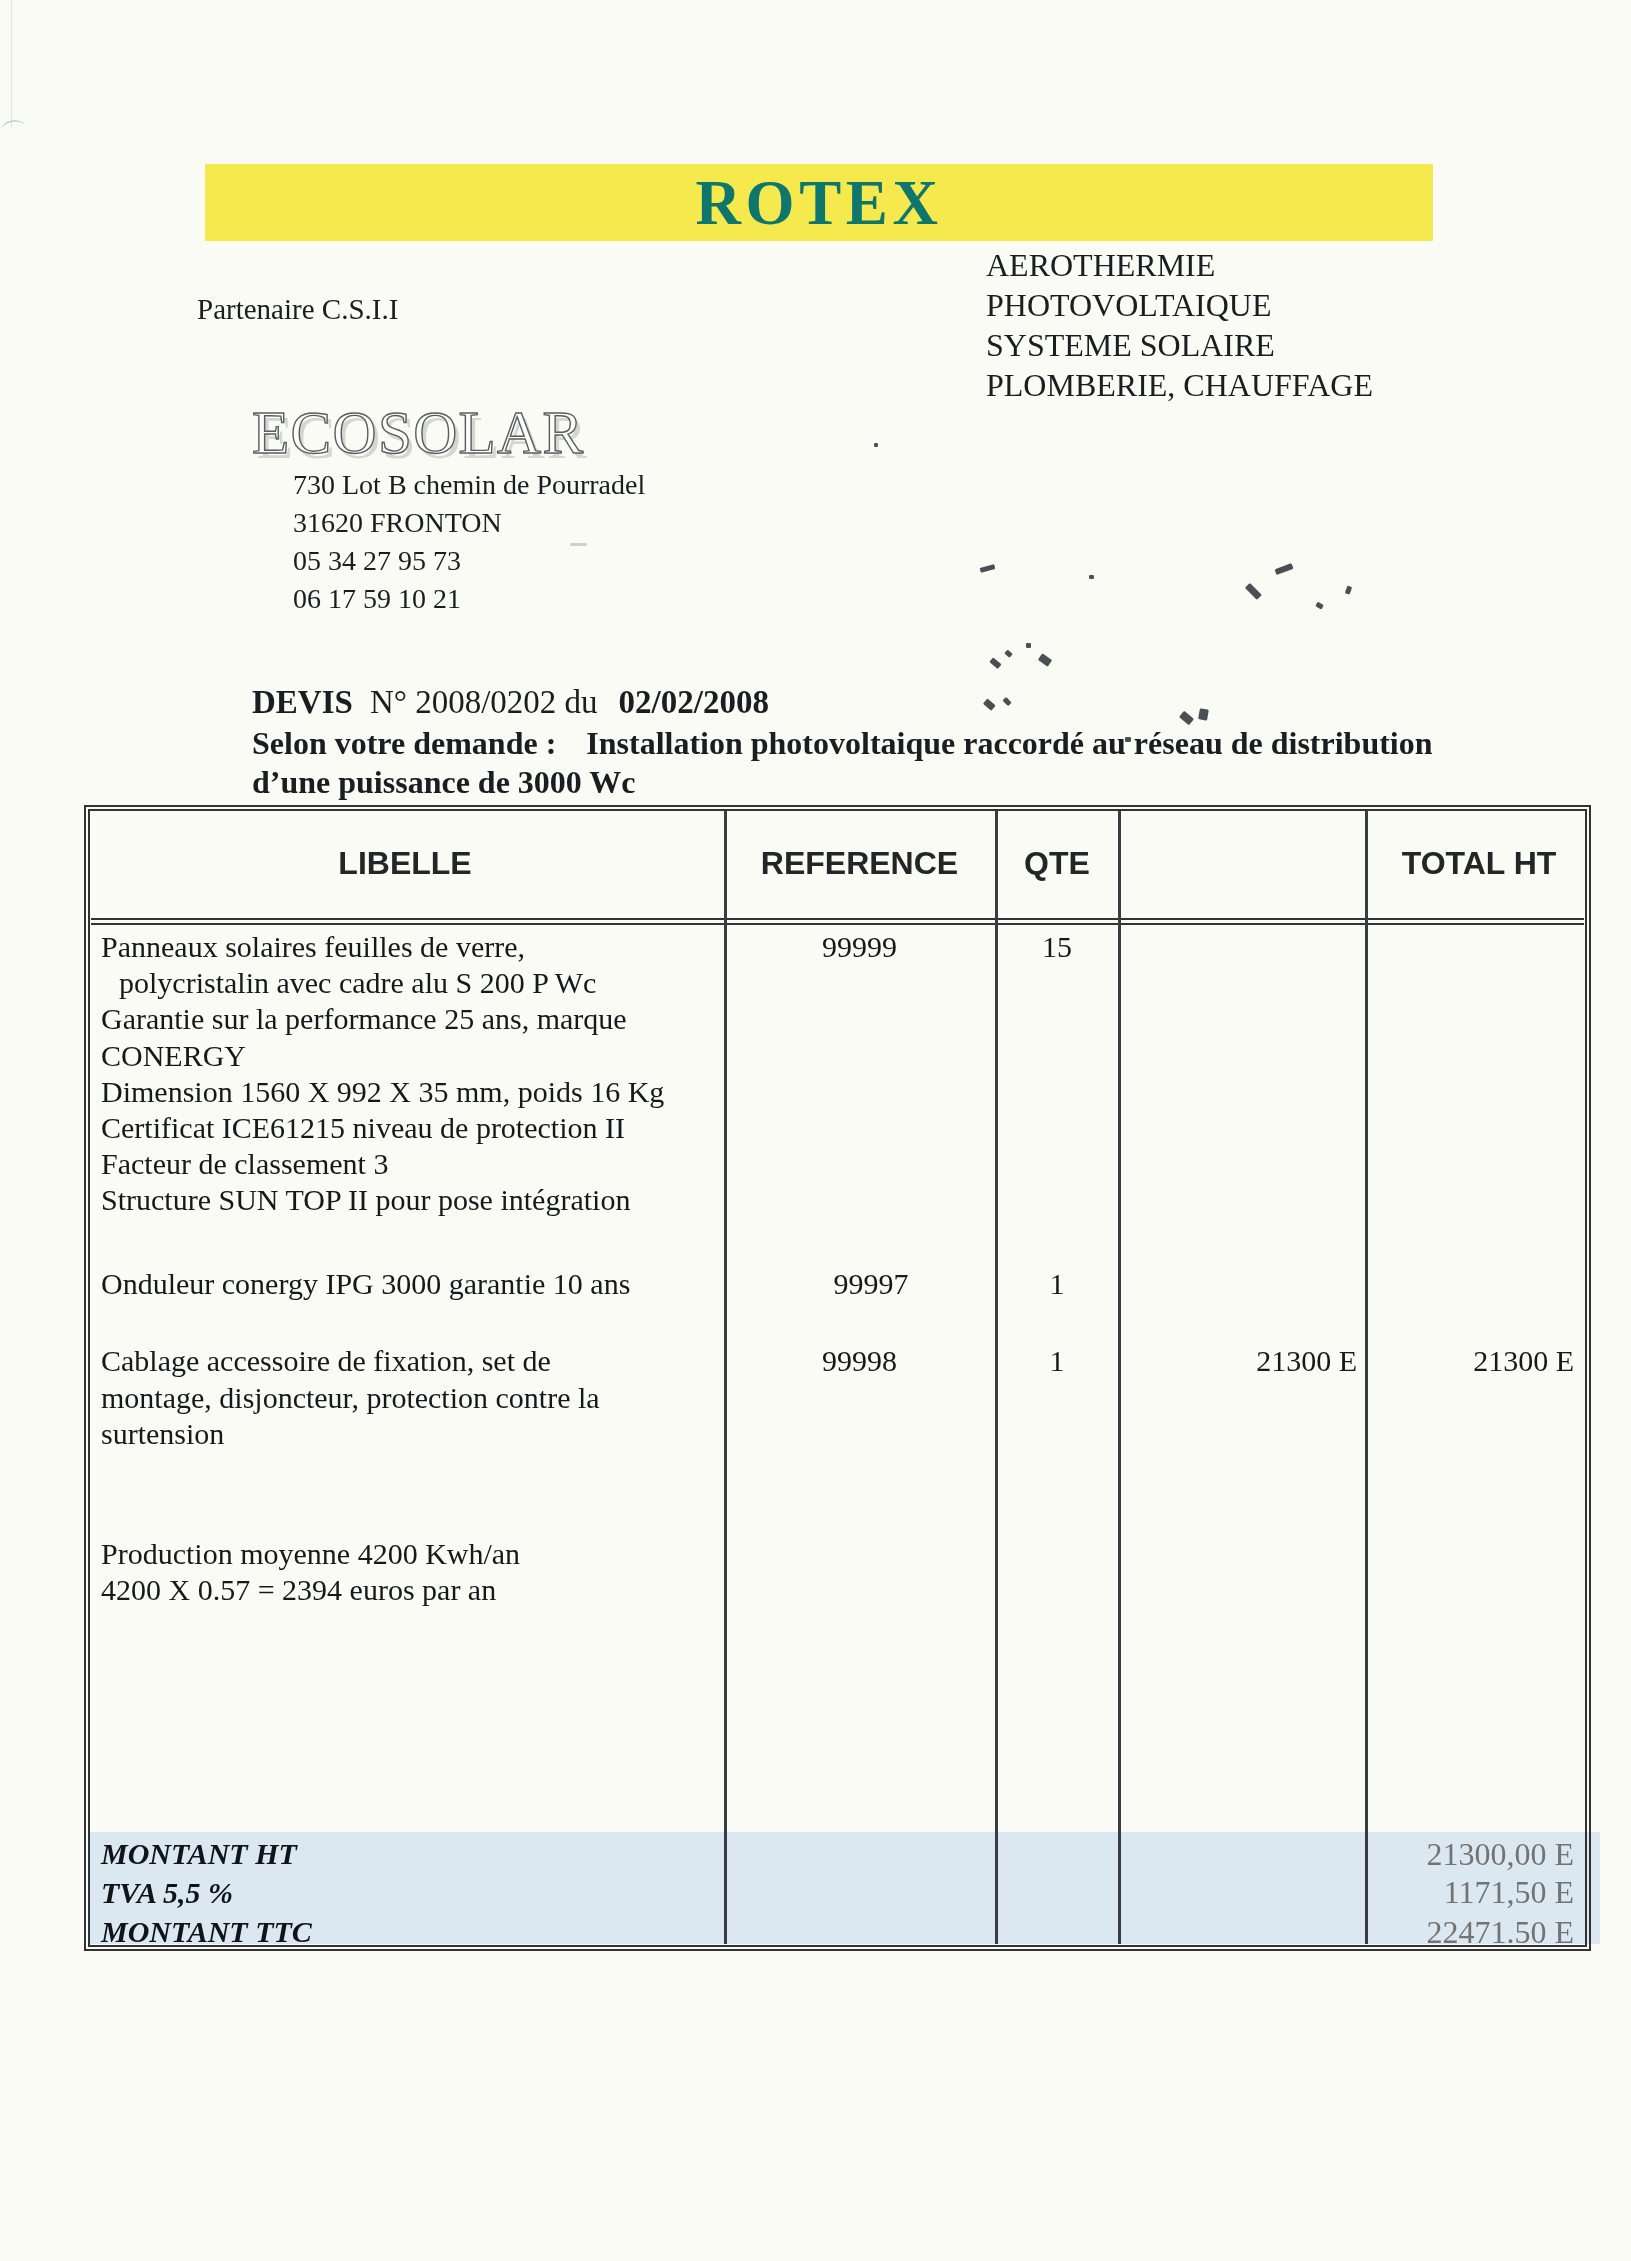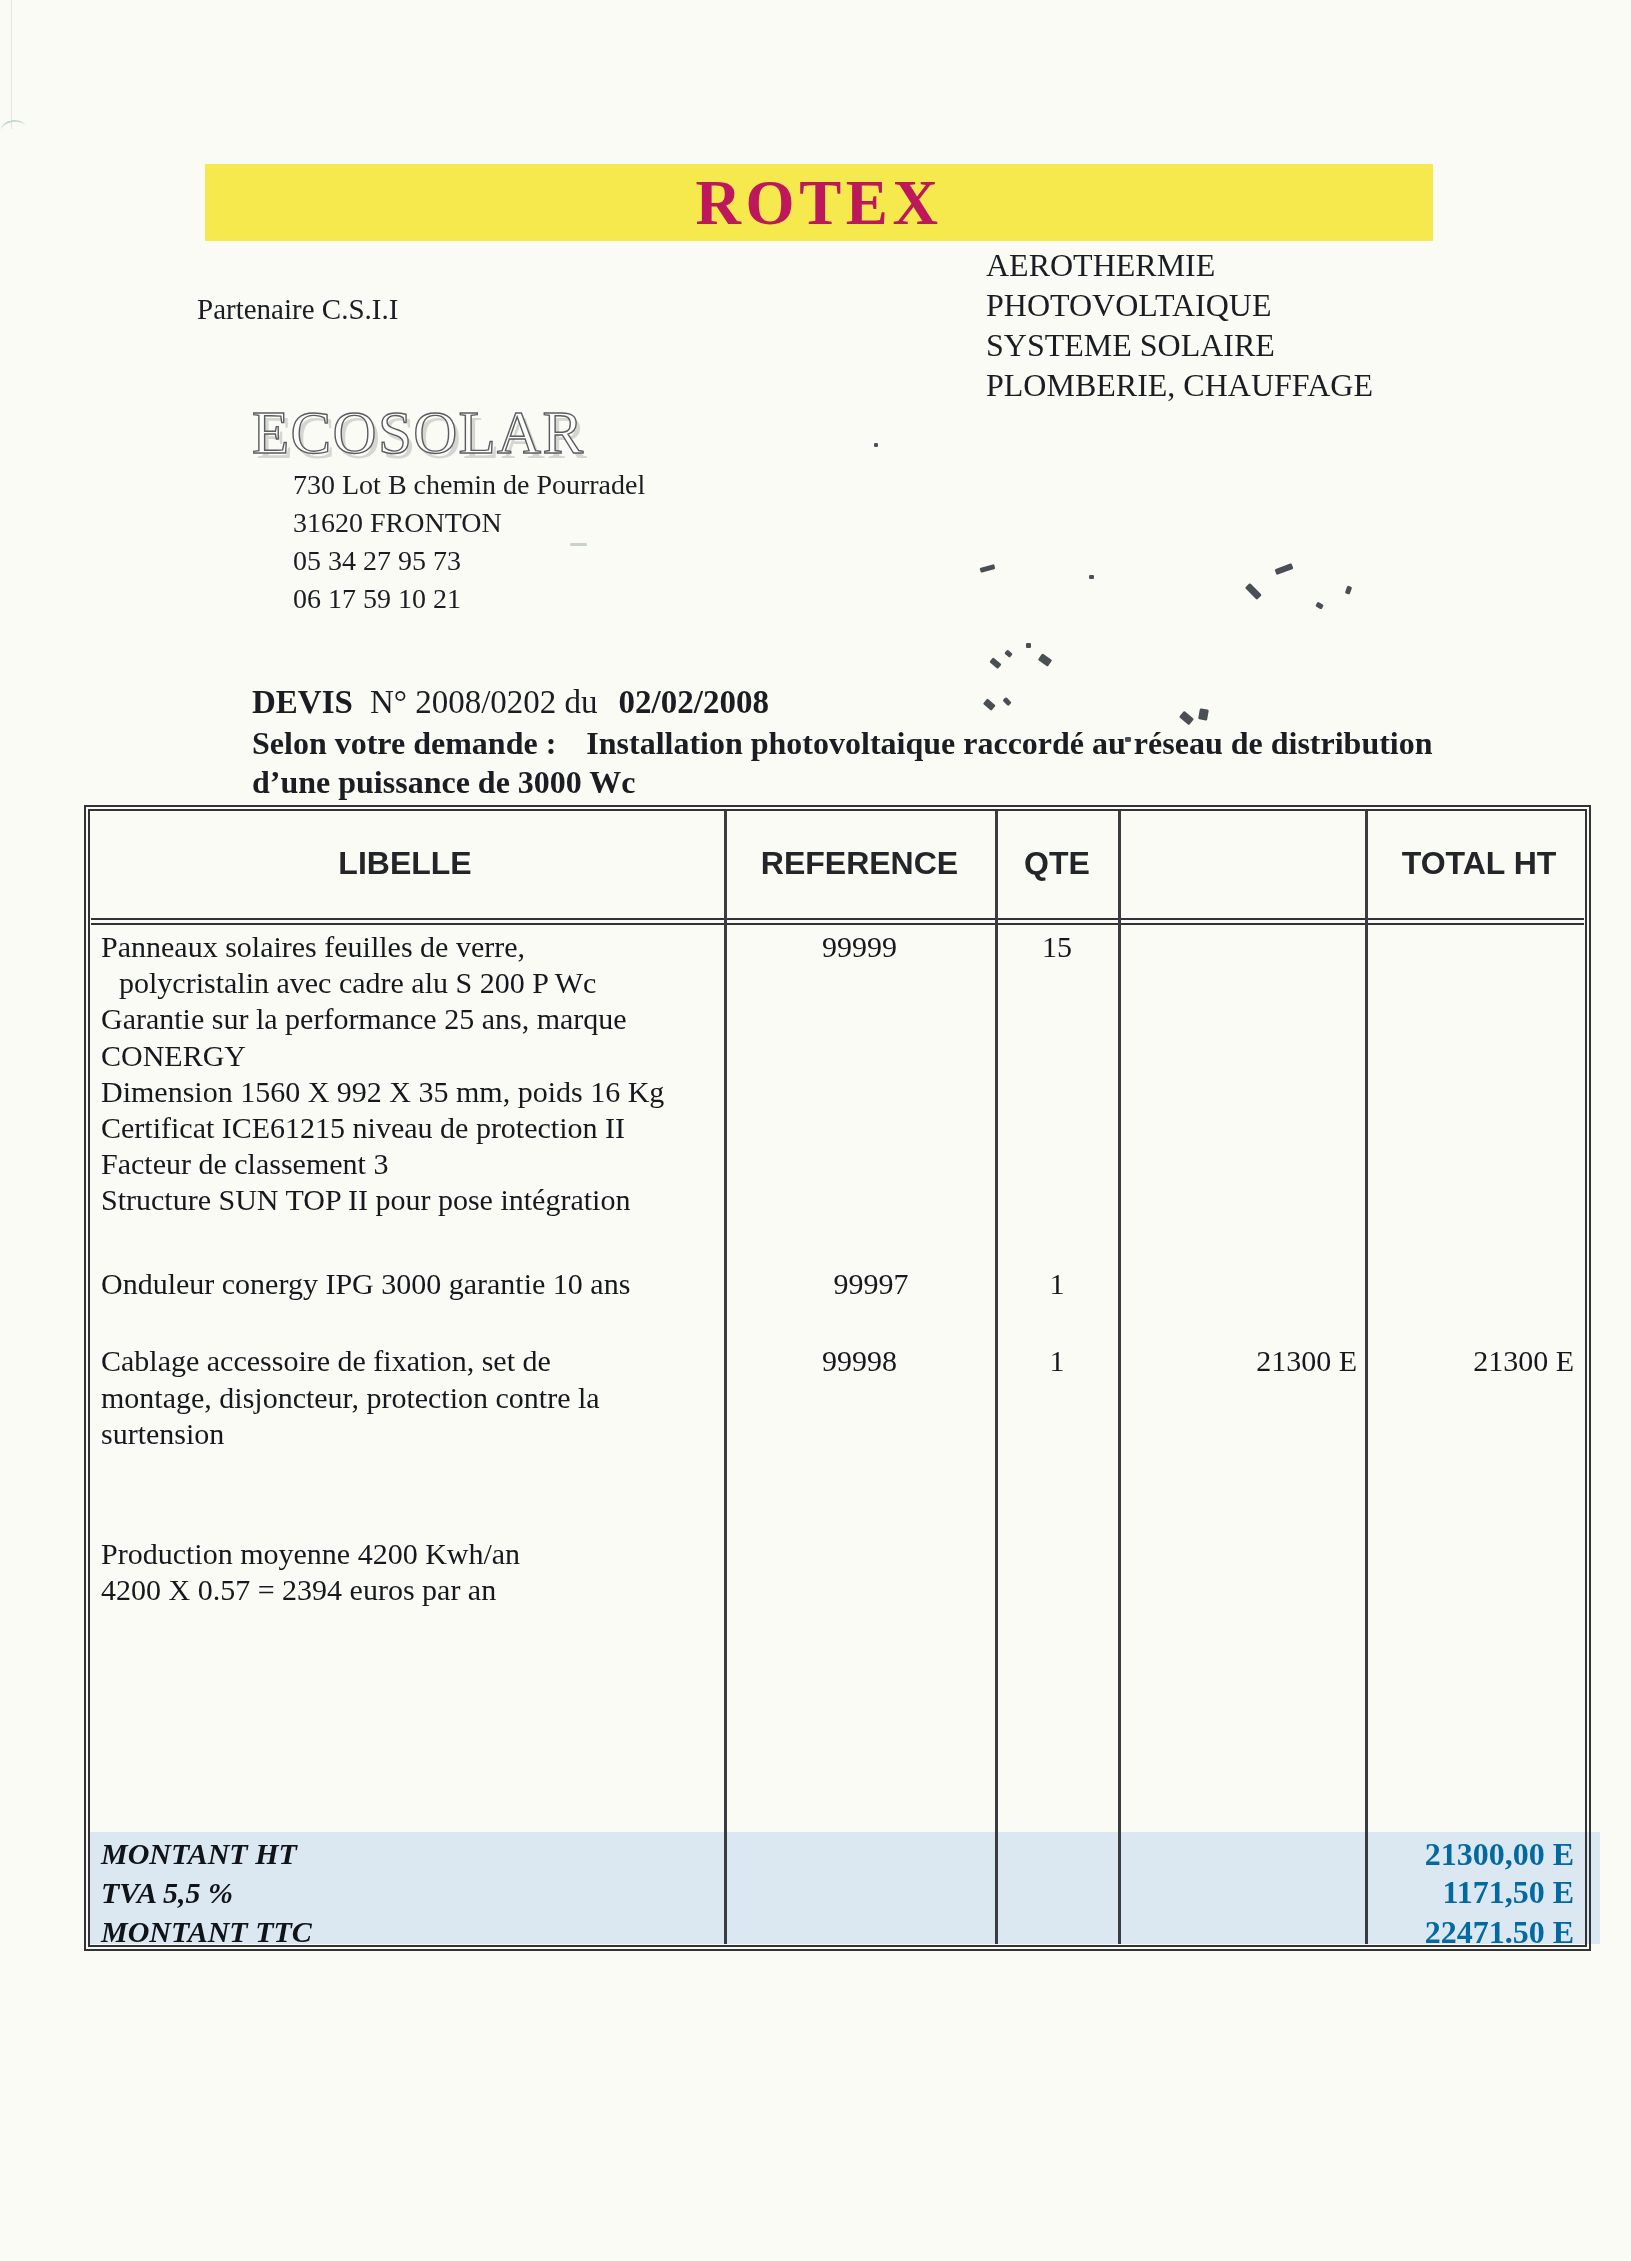--- a/index.html
+++ b/index.html
@@ -48,21 +48,21 @@
   .vline{position:absolute;top:811px;height:1133px;width:2.6px;background:#3b3c41;z-index:3;}
   .band{position:absolute;z-index:1;}
   .hdr{
     position:absolute;z-index:4;font-family:"Liberation Sans","DejaVu Sans",sans-serif;
     font-weight:bold;font-size:32px;color:#232529;text-align:center;line-height:1.15;
   }
   .cell{position:absolute;z-index:4;font-size:30px;line-height:36px;color:#17181d;}
   .cell.center{text-align:center;}
   .cell.right{text-align:right;}
   .tot-label{position:absolute;z-index:4;font-size:30px;font-weight:bold;font-style:italic;color:#101318;white-space:nowrap;}
-  .tot-value{position:absolute;z-index:4;font-size:32px;font-weight:bold;color:#0369a1;text-align:right;}
+  .tot-value{position:absolute;z-index:4;font-size:32px;font-weight:normal;color:#737373;text-align:right;}
 </style>
 </head>
 <body>
 
 <div class="page">
 
   <div class="edge-line"></div>
   <div class="squiggle"></div>
   <div id="specks">
       <div class="speck" style="left: 874px; top: 443px; width: 4px; height: 4px; transform: rotate(0deg);"></div>
@@ -78,21 +78,21 @@
       <div class="speck" style="left: 1039px; top: 656px; width: 12px; height: 8px; transform: rotate(35deg);"></div>
       <div class="speck" style="left: 984px; top: 701px; width: 10.5px; height: 6.6px; transform: rotate(40deg);"></div>
       <div class="speck" style="left: 1003px; top: 699px; width: 8px; height: 5.3px; transform: rotate(45deg);"></div>
       <div class="speck" style="left: 1180px; top: 714px; width: 13px; height: 8px; transform: rotate(40deg);"></div>
       <div class="speck" style="left: 1199px; top: 709px; width: 9.2px; height: 10.5px; transform: rotate(10deg);"></div>
       <div class="speck" style="left: 1125px; top: 737px; width: 6px; height: 4.6px; transform: rotate(0deg);"></div>
       <div class="graydash" style="left: 570px; top: 543px; width: 17px; height: 3.3px;"></div>
     </div>
 
   <div class="banner" style="background: rgb(245, 233, 78);">
-    <span class="brand" style="color: #be185d;">ROTEX</span>
+    <span class="brand" style="color: #0f766e;">ROTEX</span>
   </div>
 
   <div class="partner">Partenaire C.S.I.I</div>
 
   <div class="services" id="services">
       <div>AEROTHERMIE</div>
       <div>PHOTOVOLTAIQUE</div>
       <div>SYSTEME SOLAIRE</div>
       <div>PLOMBERIE, CHAUFFAGE</div>
     </div>

